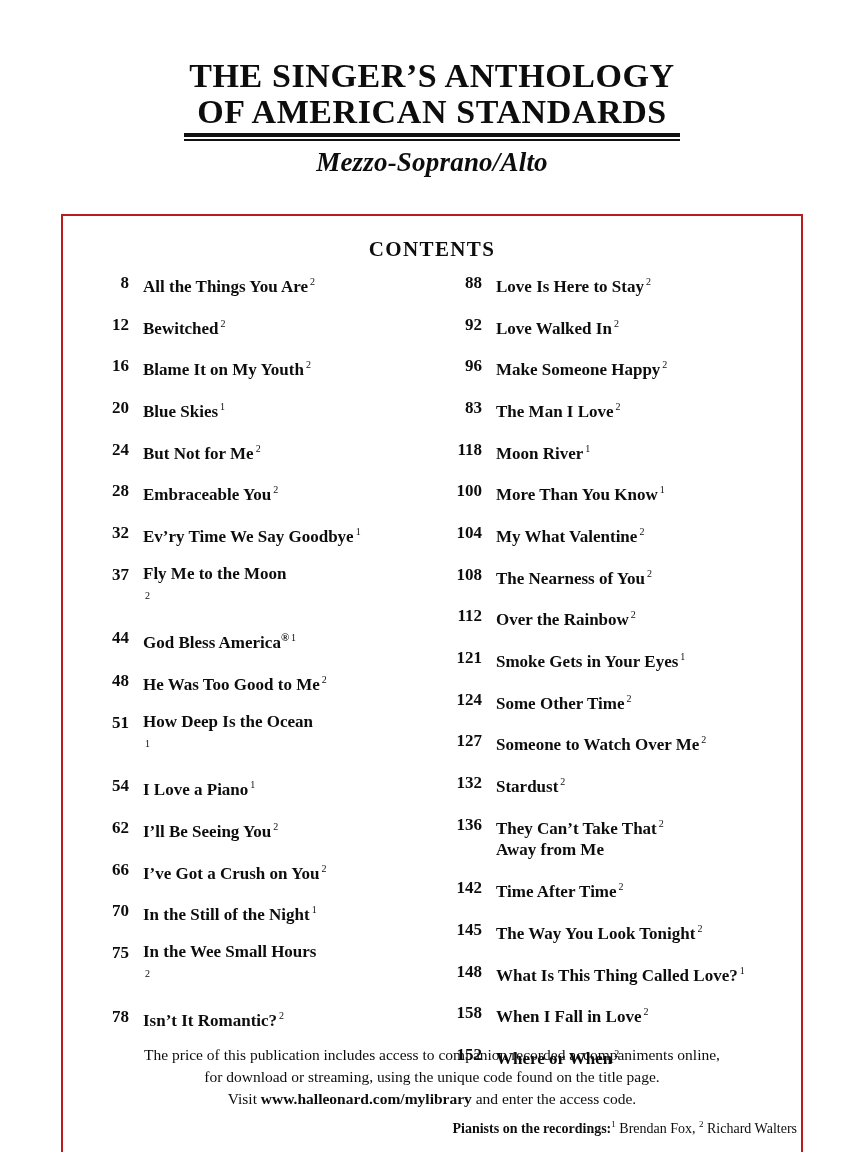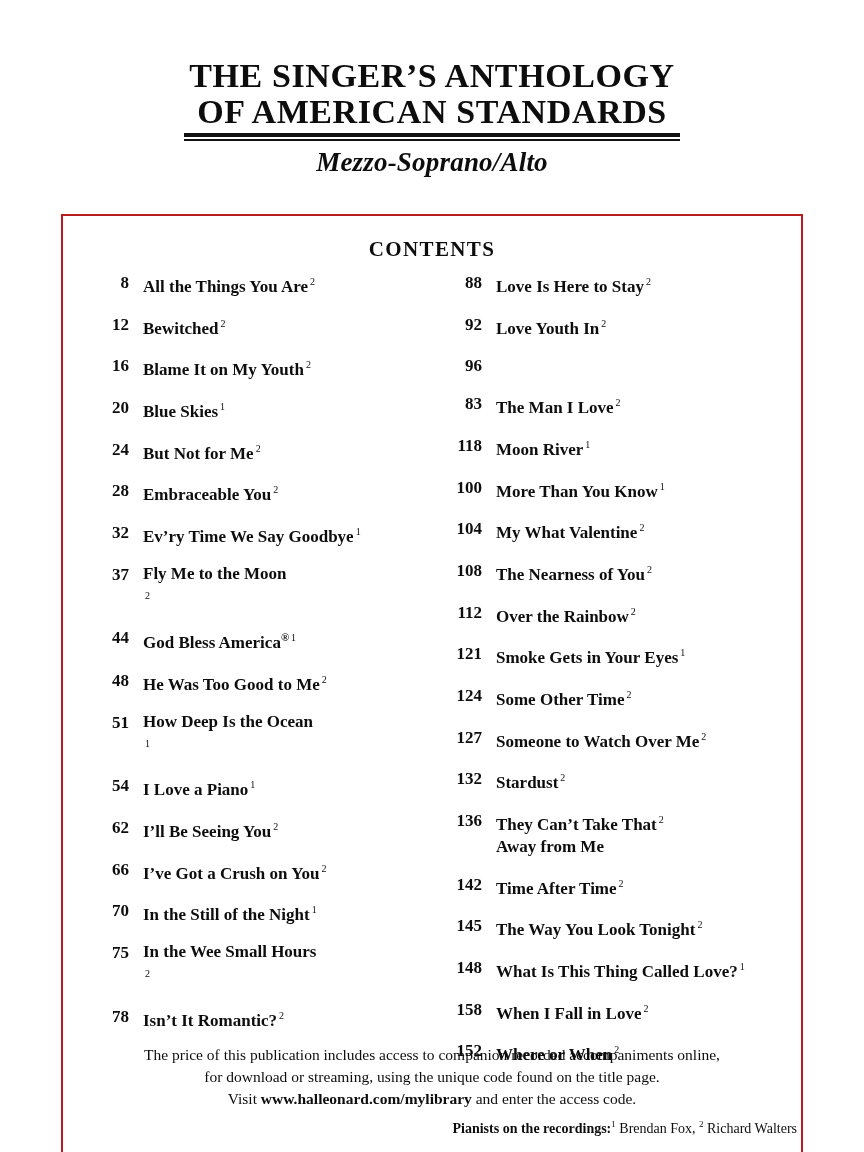--- a/index.html
+++ b/index.html
@@ -242,24 +242,25 @@
           <div class="toc-title"><span>Isn’t It Romantic?</span><span class="sup">2</span></div>
         </div>
       </div>
     <div class="toc-column" id="column-right">
         <div class="toc-entry">
           <div class="toc-page">88</div>
           <div class="toc-title"><span>Love Is Here to Stay</span><span class="sup">2</span></div>
         </div>
         <div class="toc-entry">
           <div class="toc-page">92</div>
-          <div class="toc-title"><span>Love Youth In</span><span class="sup">2</span></div>
+          <div class="toc-title"><span>Love Walked In</span><span class="sup">2</span></div>
         </div>
         <div class="toc-entry">
           <div class="toc-page">96</div>
+          <div class="toc-title"><span>Make Someone Happy</span><span class="sup">2</span></div>
         </div>
         <div class="toc-entry">
           <div class="toc-page">83</div>
           <div class="toc-title"><span>The Man I Love</span><span class="sup">2</span></div>
         </div>
         <div class="toc-entry">
           <div class="toc-page">118</div>
           <div class="toc-title"><span>Moon River</span><span class="sup">1</span></div>
         </div>
         <div class="toc-entry">

